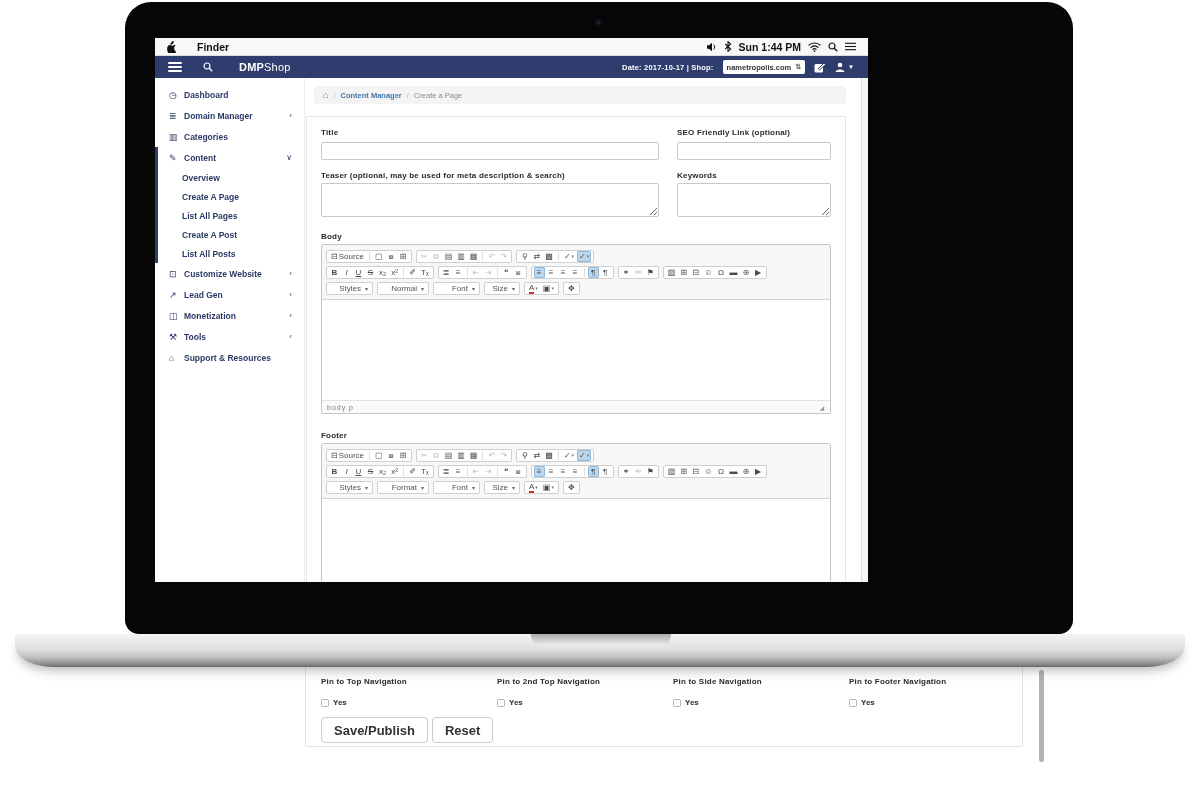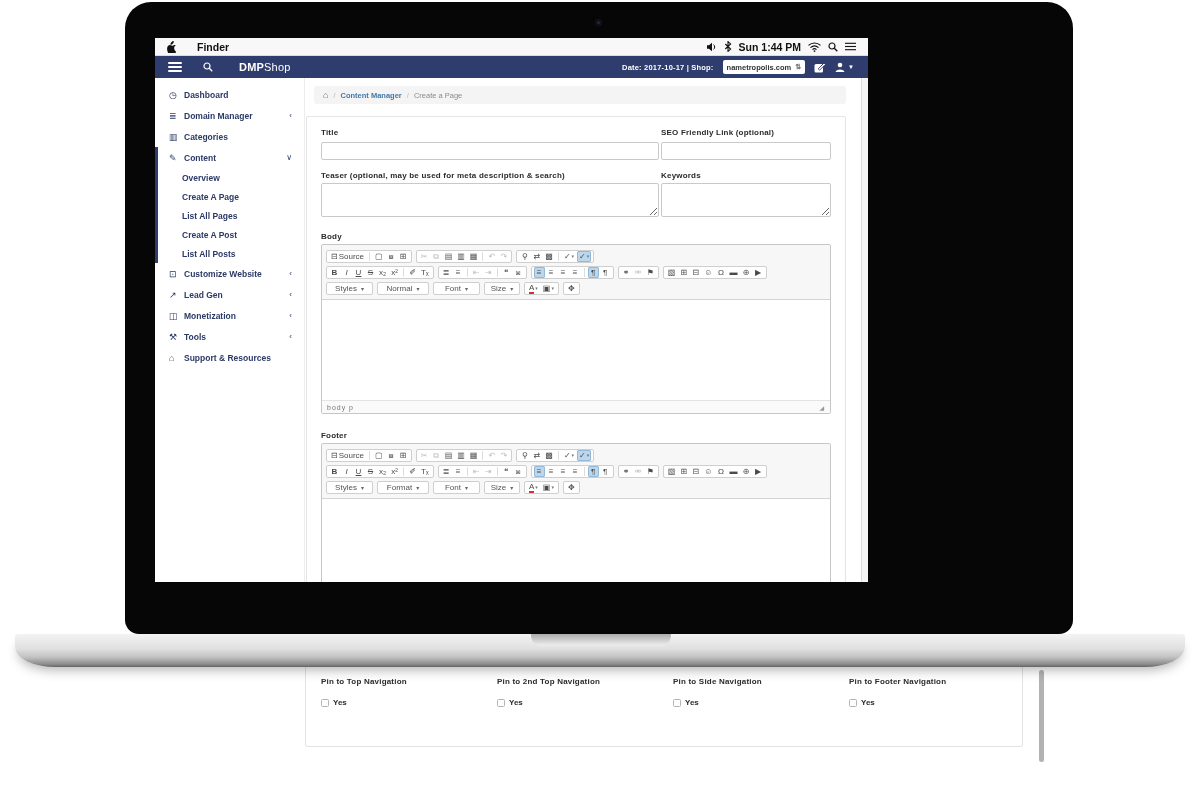--- a/index.html
+++ b/index.html
@@ -61,41 +61,41 @@
   .page-title { font-size:21px; font-weight:500; color:#4d4d4d; letter-spacing:.3px; }
   .page-sub { font-size:12.5px; color:#9b9b9b; margin-left:6px; font-weight:500; }
   .breadcrumb { margin:8px 22px 0 9px; height:18px; background:#f4f4f4; border-radius:3px;
     display:flex; align-items:center; gap:5px; padding:0 9px; font-size:7.5px; }
   .bc-home { color:#4d5d80; font-size:9px; }
   .bc-sep { color:#bbb; }
   .bc-link { color:#4179ab; font-weight:700; }
   .bc-cur { color:#8a8a8a; }
 
   .card { margin:12px 22px 0 1px; background:#fff; border:1px solid #e5e5e5; border-radius:2px; padding:11px 14px 20px; }
-  .f-row { display:flex; gap:2px; margin-bottom:11px; }
+  .f-row { display:flex; gap:18px; margin-bottom:11px; }
   .f-col1 { width:338px; flex:none; }
   .f-col2 { flex:1; }
   .f-label { display:block; font-size:8px; font-weight:700; color:#2b2b2b; letter-spacing:.2px; margin-bottom:3px; line-height:9px; }
   .f-input { width:100%; height:18px; border:1px solid #c9c9c9; border-radius:2px; background:#fff; font-size:9px; padding:0 4px; }
   .f-ta { width:100%; height:34px; border:1px solid #c9c9c9; border-radius:2px; background:#fff; font-size:9px; padding:2px 4px; resize:both; }
 
   
   .editor { border:1px solid #c6c6c6; border-radius:2px; margin-bottom:0; }
   .tb { background:#f7f7f7; border-bottom:1px solid #d4d4d4; padding:3px 4px; border-radius:2px 2px 0 0; }
   .tb-row { display:flex; align-items:center; gap:4px; height:16px; }
   .tgroup { display:inline-flex; align-items:center; background:#fff; border:1px solid #cfcfcf; border-radius:2px; padding:0 2px; gap:1px; height:13px; }
   .tbtn { min-width:11px; padding:0 2px; text-align:center; font-size:8px; color:#4a4a4a; line-height:11px; border-radius:2px;
     display:inline-flex; align-items:center; justify-content:center; gap:1px; white-space:nowrap; }
   .tbtn.act { background:#bcd6ec; box-shadow:0 0 0 1px #94b8d8 inset; }
   .tbtn.dis { color:#bfbfbf; }
   .tbtn .tic { font-size:8px; }
   .tbtn .tcaret { font-size:5px; color:#777; }
   .tbtn.fb { font-weight:700; } .tbtn.fi { font-style:italic; } .tbtn.fu { text-decoration:underline; } .tbtn.fs { text-decoration:line-through; }
   .tsep { width:1px; height:9px; background:#ddd; margin:0 2px; }
-  .tselect { display:inline-flex; align-items:center; justify-content:center; background:#fff; border:1px solid #cfcfcf;
+  .tselect { display:inline-flex; align-items:center; justify-content:flex-end; background:#fff; border:1px solid #cfcfcf;
     border-radius:2px; height:13px; padding:0 4px; font-size:8px; color:#555; }
   .tselect .tcaret { font-size:6px; color:#666; margin-left:4px; }
   .w-styles{width:47px}.w-format{width:52px}.w-font{width:47px}.w-size{width:36px}
   .color-a { border-bottom:2px solid #c33; line-height:9px; }
   .ed-content { height:100px; background:#fff; }
   .ed-content.short { height:120px; }
   .ed-status { height:13px; background:#fafafa; border-top:1px solid #e3e3e3; display:flex; align-items:center; padding:0 5px;
     font-size:7px; color:#777; letter-spacing:1px; }
   .ed-grip { margin-left:auto; font-size:6px; color:#999; }
   .ed-label { margin-top:17px; }
@@ -555,14 +555,18 @@
       </div>
     </div>
     <div class="pin-col">
       <div class="pin-label">Pin to Footer Navigation</div>
       <div class="pin-yes">
         <span class="pin-check"></span>
         <span class="pin-yes-label">Yes</span>
       </div>
     </div>
   </div>
+  <div class="btn-row">
+    <button class="btn">Save/Publish</button>
+    <button class="btn">Reset</button>
+  </div>
 </div>
 <div class="scroll-thumb"></div>
 
 </body></html>

